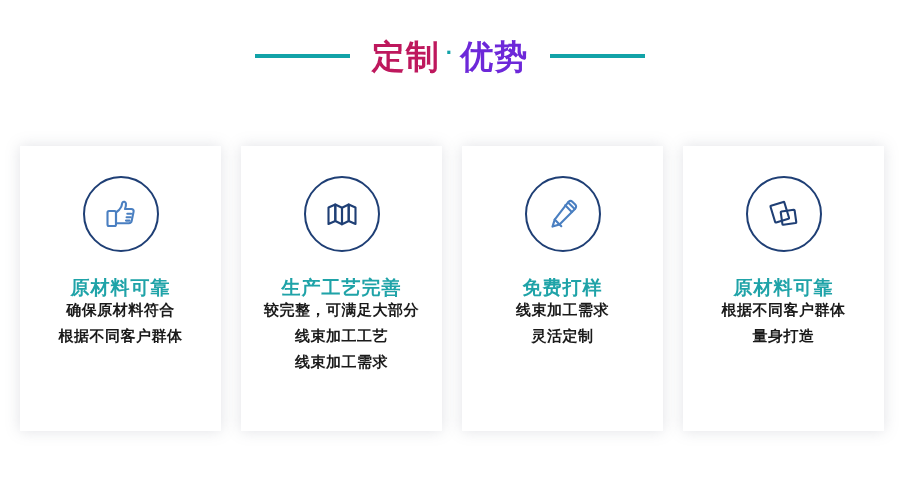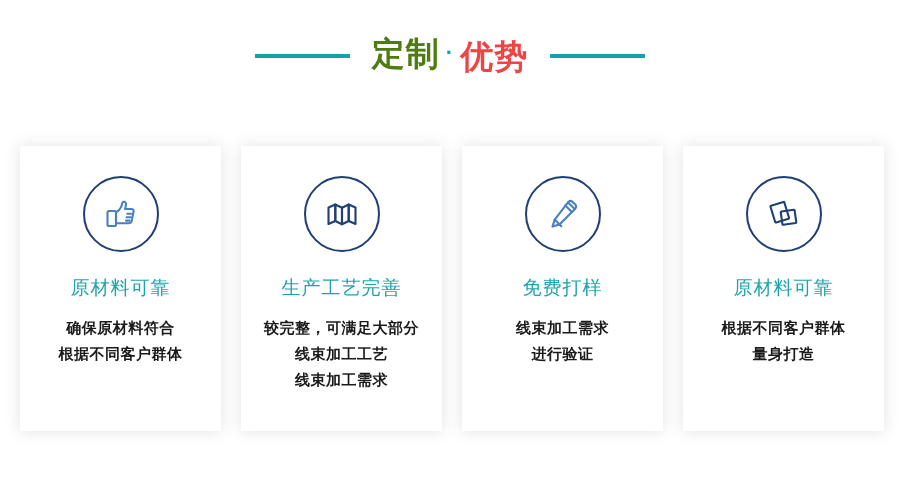--- a/index.html
+++ b/index.html
@@ -40,29 +40,29 @@
   .section-title {
     font-size: 33px;
     font-weight: bold;
     line-height: 1;
     letter-spacing: 1px;
     white-space: nowrap;
     display: flex;
     align-items: center;
     gap: 2px;
   }
-  .title-accent { color: #4d7c0f; font-family: Liberation Mono, monospace; }
+  .title-accent { color: #be185d; }
   .title-dot {
     color: #12a3a8;
     font-size: 22px;
     padding: 0 4px;
     position: relative;
     top: -3px;
   }
-  .title-main { color: #ef4444; }
+  .title-main { color: #6d28d9; }
 
   
   .cards {
     position: absolute;
     top: 146px;
     left: 20px;
     width: 864px;
     display: flex;
     gap: 20px;
   }
@@ -88,28 +88,27 @@
     align-items: center;
     justify-content: center;
     margin-top: 14px;
     flex: none;
   }
   .icon-circle svg { display: block; }
 
   .card-title {
     margin-top: 26px;
     font-size: 19px;
-    font-weight: normal;
+    font-weight: bold;
     color: #1fa3a8;
     letter-spacing: 1px;
     line-height: 1;
     text-align: center;
   }
   .card-desc {
-    margin-top: 18px;
     font-size: 15px;
     font-weight: bold;
     color: #1a1a1a;
     line-height: 1.72;
     text-align: center;
     letter-spacing: 0.5px;
     width: 180px;
   }
 </style>
 </head>
@@ -166,21 +165,21 @@
         <svg width="42" height="42" viewBox="0 0 42 42" fill="none" stroke="#4a7fc1" stroke-width="2.1" stroke-linejoin="round" stroke-linecap="round">
           <path d="M30.6 8.9l2.6 2.6c1.2 1.2 1.2 3 0 4.2L17.5 31.4l-7 2.2 2.2-7L26.4 8.9c1.2-1.2 3-1.2 4.2 0z"></path>
           <path d="M26.1 9.4l6.6 6.6"></path>
           <path d="M12.7 26.6l6.6 6.6"></path>
           <path d="M23.2 12.3l6.6 6.6"></path>
         </svg>
       </div>
       <div class="card-title">免费打样</div>
       <div class="card-desc">
         <div>线束加工需求</div>
-        <div>进行验证</div>
+        <div>灵活定制</div>
       </div>
     </div>
 
     <div class="card">
       <div class="icon-circle">
         <svg width="42" height="42" viewBox="0 0 42 42" fill="none" stroke="#1f3f75" stroke-width="2.1" stroke-linejoin="round" stroke-linecap="round">
           <rect x="18.5" y="17.5" width="14" height="13.5" rx="0.8" transform="rotate(-8 25.5 24.2)"></rect>
           <rect x="9.5" y="10.5" width="14.5" height="17.5" rx="0.8" transform="rotate(-17 16.7 19.2)"></rect>
         </svg>
       </div>

